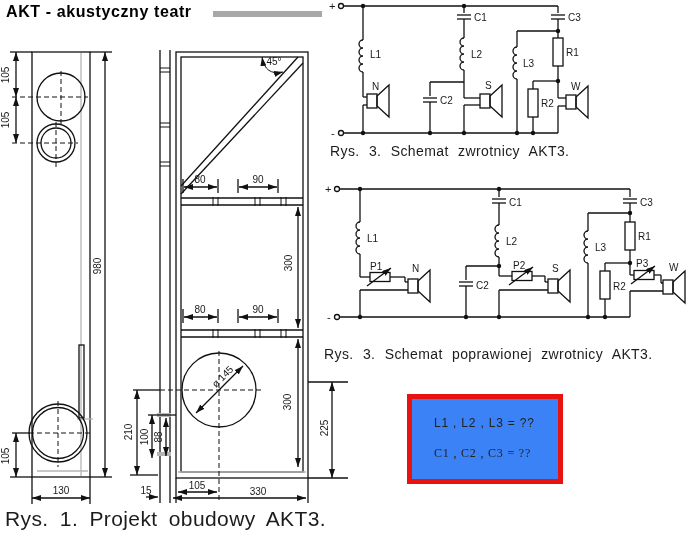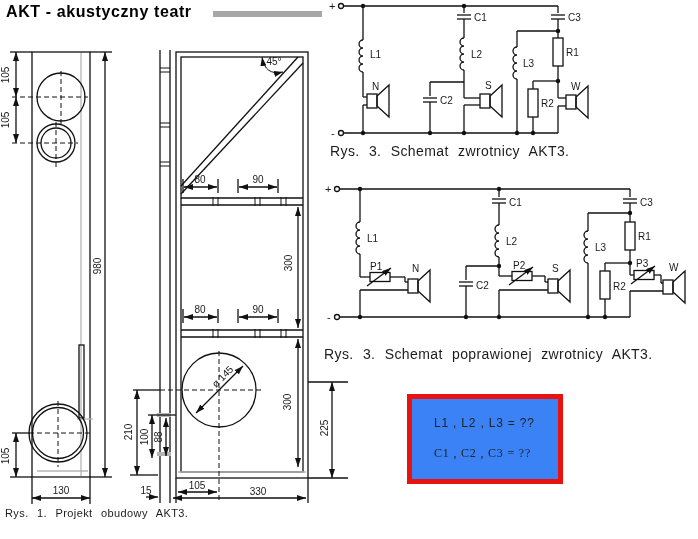--- a/index.html
+++ b/index.html
@@ -4,21 +4,21 @@
 <style>
   html,body{margin:0;padding:0;background:#fff;}
   #page{position:relative;width:698px;height:539px;background:#ffffff;overflow:hidden;
         font-family:"Liberation Sans",sans-serif;color:#111;padding-left:16px;}
   .title{position:absolute;left:6px;top:3px;font-size:16px;font-weight:bold;
          letter-spacing:0.6px;color:#000;}
   .graybar{position:absolute;left:213px;top:11px;width:109px;height:6px;background:#a8a8a8;}
   .caption{position:absolute;font-size:14px;letter-spacing:0.4px;word-spacing:5px;color:#1c1c1c;white-space:nowrap;}
   #cap3a{left:330px;top:143px;}
   #cap3b{left:324px;top:346px;}
-  #cap1{left:5px;top:507px;font-size:11px;}
+  #cap1{left:5px;top:507px;font-size:21px;}
   .notebox{position:absolute;left:407px;top:378px;width:146px;height:80px;
            border:5px solid #e8120e;background:#3b82f6;margin-top:16px;}
   .notebox .nline{position:absolute;left:22px;font-size:12px;letter-spacing:0.8px;color:#222;white-space:nowrap;}
   .n1{top:17px;} .n2{top:47px;font-family:Liberation Serif, serif;}
   svg{position:absolute;left:0;top:0;}
   svg text{font-family:"Liberation Sans",sans-serif;fill:#1a1a1a;}
   .dim{font-size:10px;}
   .lbl{font-size:10px;}
   .trm{font-size:11px;}
 </style>

